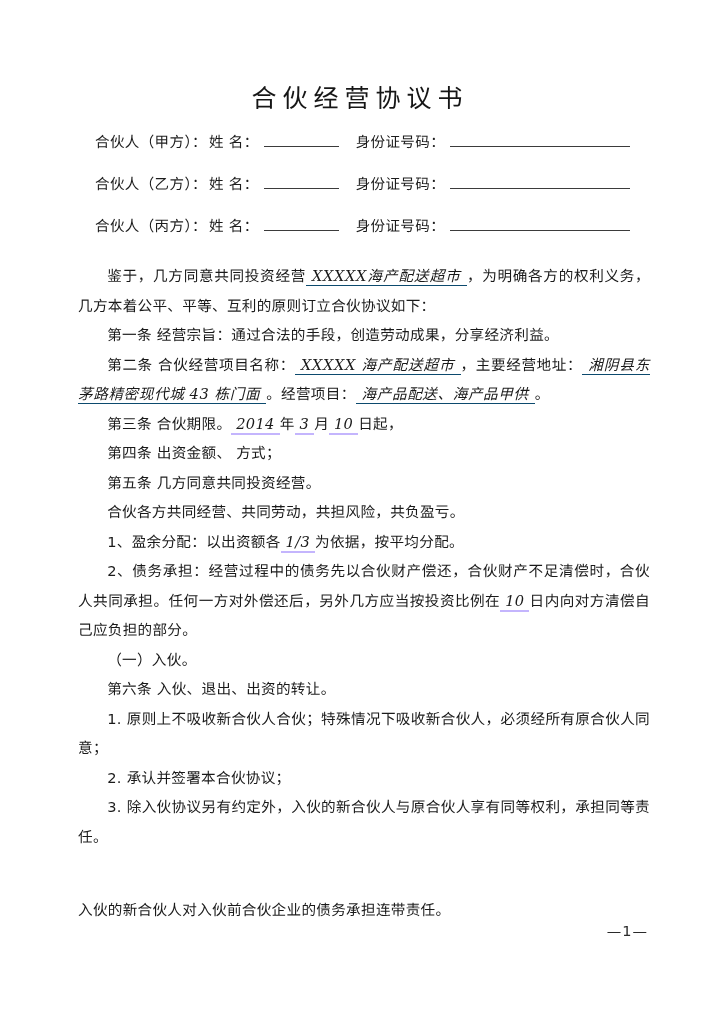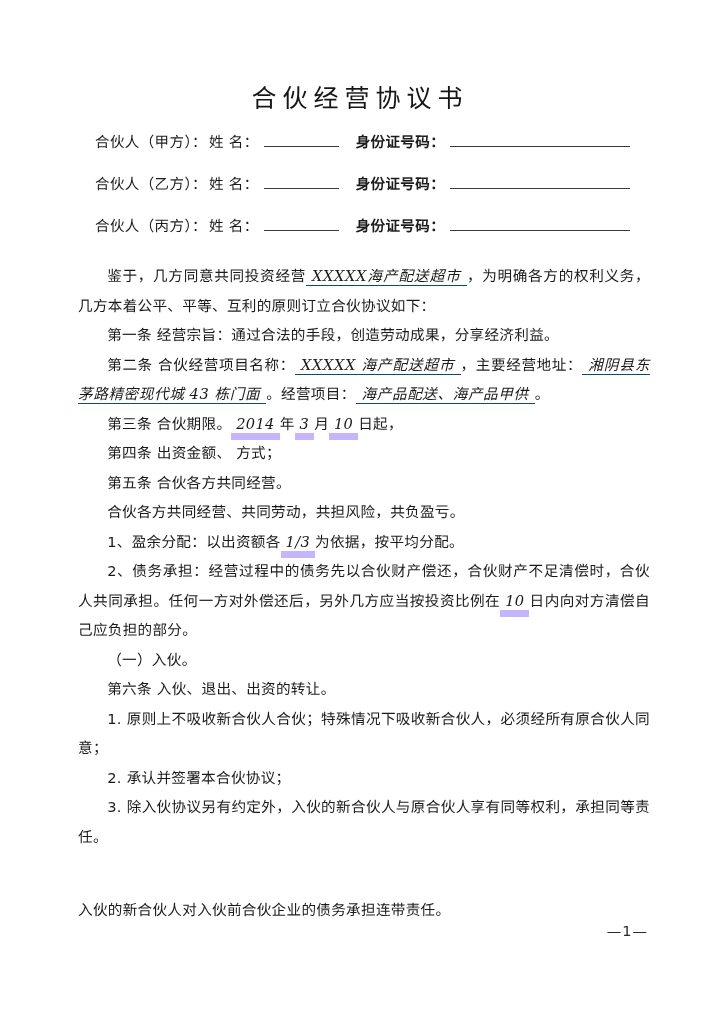--- a/index.html
+++ b/index.html
@@ -50,21 +50,21 @@
   .party-label { flex: 0 0 auto; }
   .name-label { margin-left: 2px; flex: 0 0 auto; }
   .blank {
     display: inline-block;
     border-bottom: 1px solid #3b3b3b;
     height: 15px;
     margin: 0 5px;
     vertical-align: bottom;
   }
   .blank-name { width: 75px; }
-  .id-label { margin-left: 12px; flex: 0 0 auto; font-weight: bold; }
+  .id-label { margin-left: 12px; flex: 0 0 auto; }
   .blank-id { flex: 1 1 auto; min-width: 120px; }
 
   .body-text {
     margin-top: 26px;
     padding-left: 78px;
     padding-right: 70px;
     font-size: 14.6px;
     line-height: 29.5px;
     text-align: justify;
     text-justify: inter-ideograph;
@@ -77,21 +77,21 @@
     font-style: italic;
     font-family: "DejaVu Serif", "Liberation Serif", serif;
     border-bottom: 1px solid #0c4a6e;
     padding: 0 6px 1px 6px;
     letter-spacing: 0.6px;
     color: #1a1a1a;
   }
   .fill-sm {
     font-style: italic;
     font-family: "DejaVu Serif", "Liberation Serif", serif;
-    border-bottom: 7px solid #c4b5fd;
+    border-bottom: 2px solid #c4b5fd;
     padding: 0 5px 1px 5px;
     color: #1a1a1a;
   }
   .footer {
     position: absolute;
     right: 72px;
     bottom: 78px;
     font-size: 14.5px;
     letter-spacing: 1px;
     color: #2a2a2a;
@@ -138,21 +138,21 @@
 
     <p class="para">第一条 经营宗旨：通过合法的手段，创造劳动成果，分享经济利益。</p>
 
     <p class="para"><span>第二条 合伙经营项目名称：</span><span class="fill">XXXXX 海产配送超市</span><span>，主要经营地址：</span><span class="fill">湘阴县东茅路精密现代城 43 栋门面</span><span>。经营项目：</span><span class="fill">海产品配送、海产品甲供</span><span>。</span></p>
 
     <p class="para"><span>第三条 合伙期限。</span><span class="fill-sm">2014</span><span>年</span><span class="fill-sm">3</span><span>月</span><span class="fill-sm">10</span><span>日起，</span></p>
 
     <p class="para">第四条 出资金额、 方式；</p>
 
 
-    <p class="para">第五条 合伙各方共同经营。</p>
+    <p class="para">第五条 几方同意共同投资经营。</p>
 
     <p class="para">合伙各方共同经营、共同劳动，共担风险，共负盈亏。</p>
 
     <p class="para"><span>1、盈余分配：以出资额各</span><span class="fill-sm">1/3</span><span>为依据，按平均分配。</span></p>
 
     <p class="para"><span>2、债务承担：经营过程中的债务先以合伙财产偿还，合伙财产不足清偿时，合伙人共同承担。任何一方对外偿还后，另外几方应当按投资比例在</span><span class="fill-sm">10</span><span>日内向对方清偿自己应负担的部分。</span></p>
 
     <p class="para">（一）入伙。</p>
 
     <p class="para">第六条 入伙、退出、出资的转让。</p>

